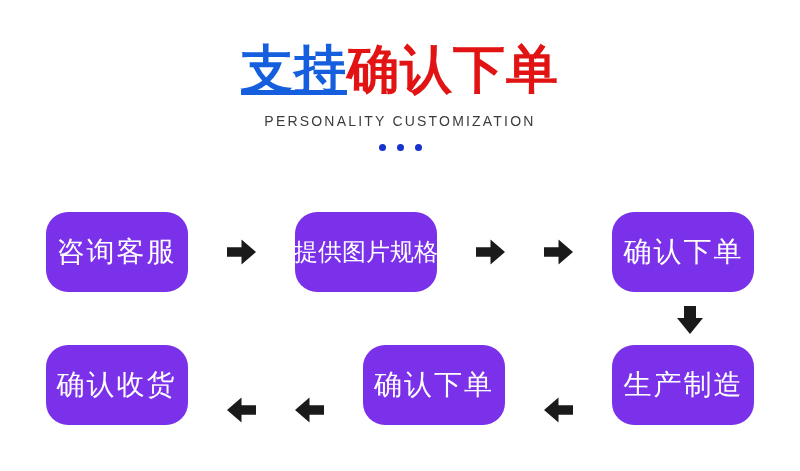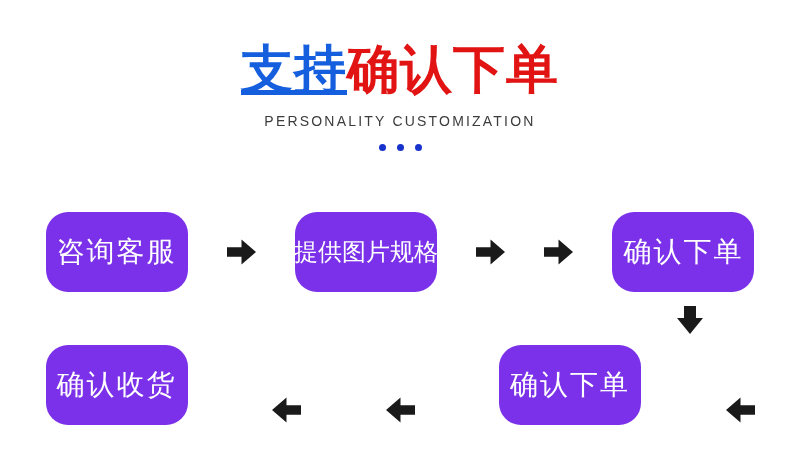--- a/index.html
+++ b/index.html
@@ -131,17 +131,18 @@
       <svg class="arrow" viewBox="0 0 30 30">
           <polygon points="30,10 15,10 15,2 0,15 15,28 15,20 30,20" fill="#1A1A1A"></polygon>
         </svg>
       <svg class="arrow" viewBox="0 0 30 30">
           <polygon points="30,10 15,10 15,2 0,15 15,28 15,20 30,20" fill="#1A1A1A"></polygon>
         </svg>
       <div class="box">确认下单</div>
       <svg class="arrow" viewBox="0 0 30 30">
           <polygon points="30,10 15,10 15,2 0,15 15,28 15,20 30,20" fill="#1A1A1A"></polygon>
         </svg>
+      <div class="box">生产制造</div>
     </div>
 
   </section>
 
 </div>
 
 </body></html>

